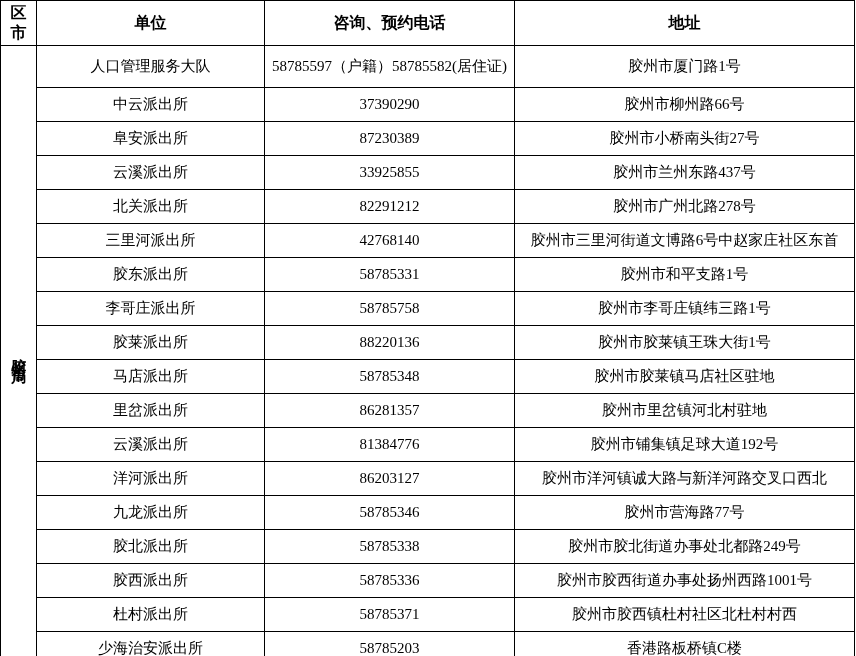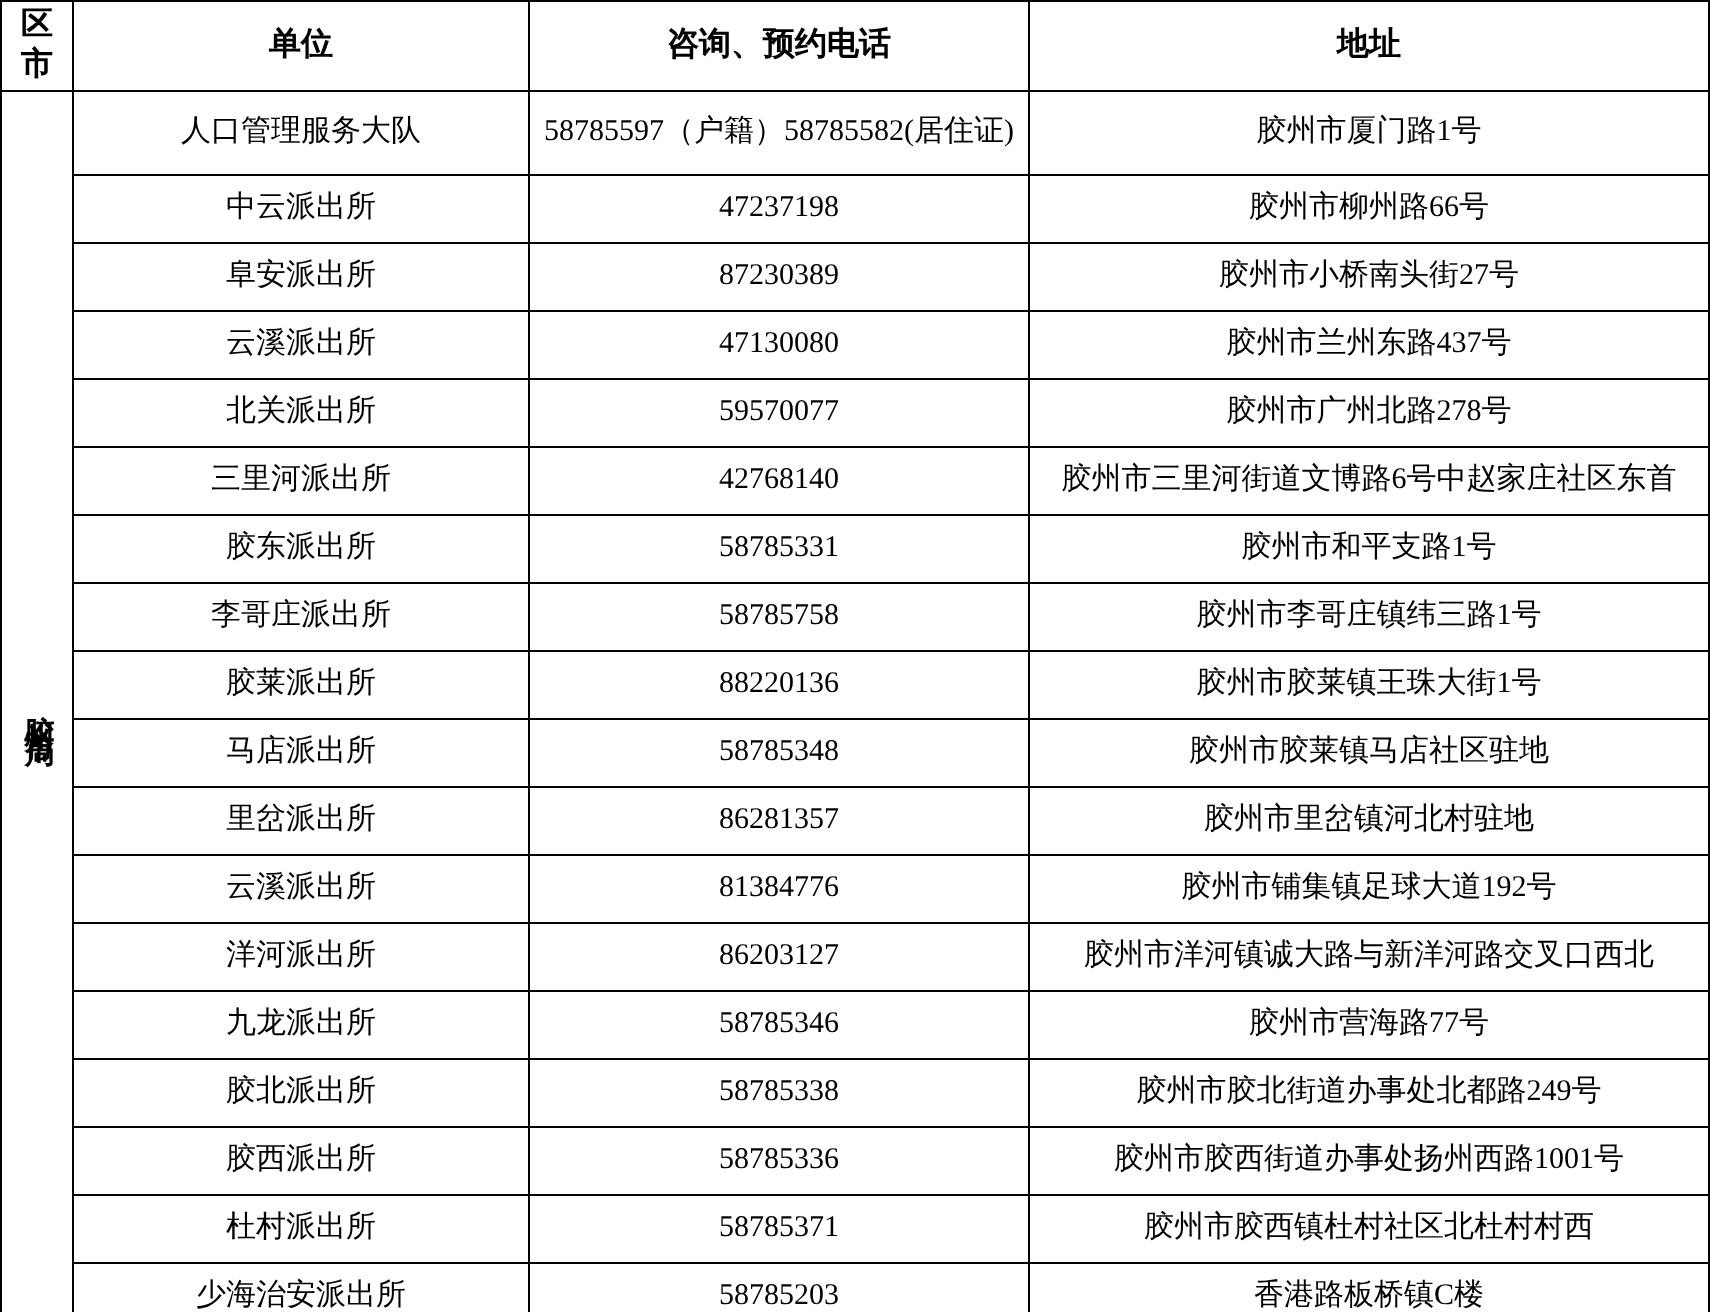--- a/index.html
+++ b/index.html
@@ -89,36 +89,36 @@
     <tbody id="tbody">
 
     <tr class="tall">
           <td class="region-cell" rowspan="18"><span class="region-vert">胶州市局</span></td>
           <td class="unit-cell">人口管理服务大队</td>
           <td class="phone-cell">58785597（户籍）58785582(居住证)</td>
           <td class="addr-cell">胶州市厦门路1号</td>
         </tr>
         <tr>
           <td class="unit-cell">中云派出所</td>
-          <td class="phone-cell">47237198</td>
+          <td class="phone-cell">37390290</td>
           <td class="addr-cell">胶州市柳州路66号</td>
         </tr>
         <tr>
           <td class="unit-cell">阜安派出所</td>
           <td class="phone-cell">87230389</td>
           <td class="addr-cell">胶州市小桥南头街27号</td>
         </tr>
         <tr>
           <td class="unit-cell">云溪派出所</td>
-          <td class="phone-cell">47130080</td>
+          <td class="phone-cell">33925855</td>
           <td class="addr-cell">胶州市兰州东路437号</td>
         </tr>
         <tr>
           <td class="unit-cell">北关派出所</td>
-          <td class="phone-cell">59570077</td>
+          <td class="phone-cell">82291212</td>
           <td class="addr-cell">胶州市广州北路278号</td>
         </tr>
         <tr>
           <td class="unit-cell">三里河派出所</td>
           <td class="phone-cell">42768140</td>
           <td class="addr-cell">胶州市三里河街道文博路6号中赵家庄社区东首</td>
         </tr>
         <tr>
           <td class="unit-cell">胶东派出所</td>
           <td class="phone-cell">58785331</td>

